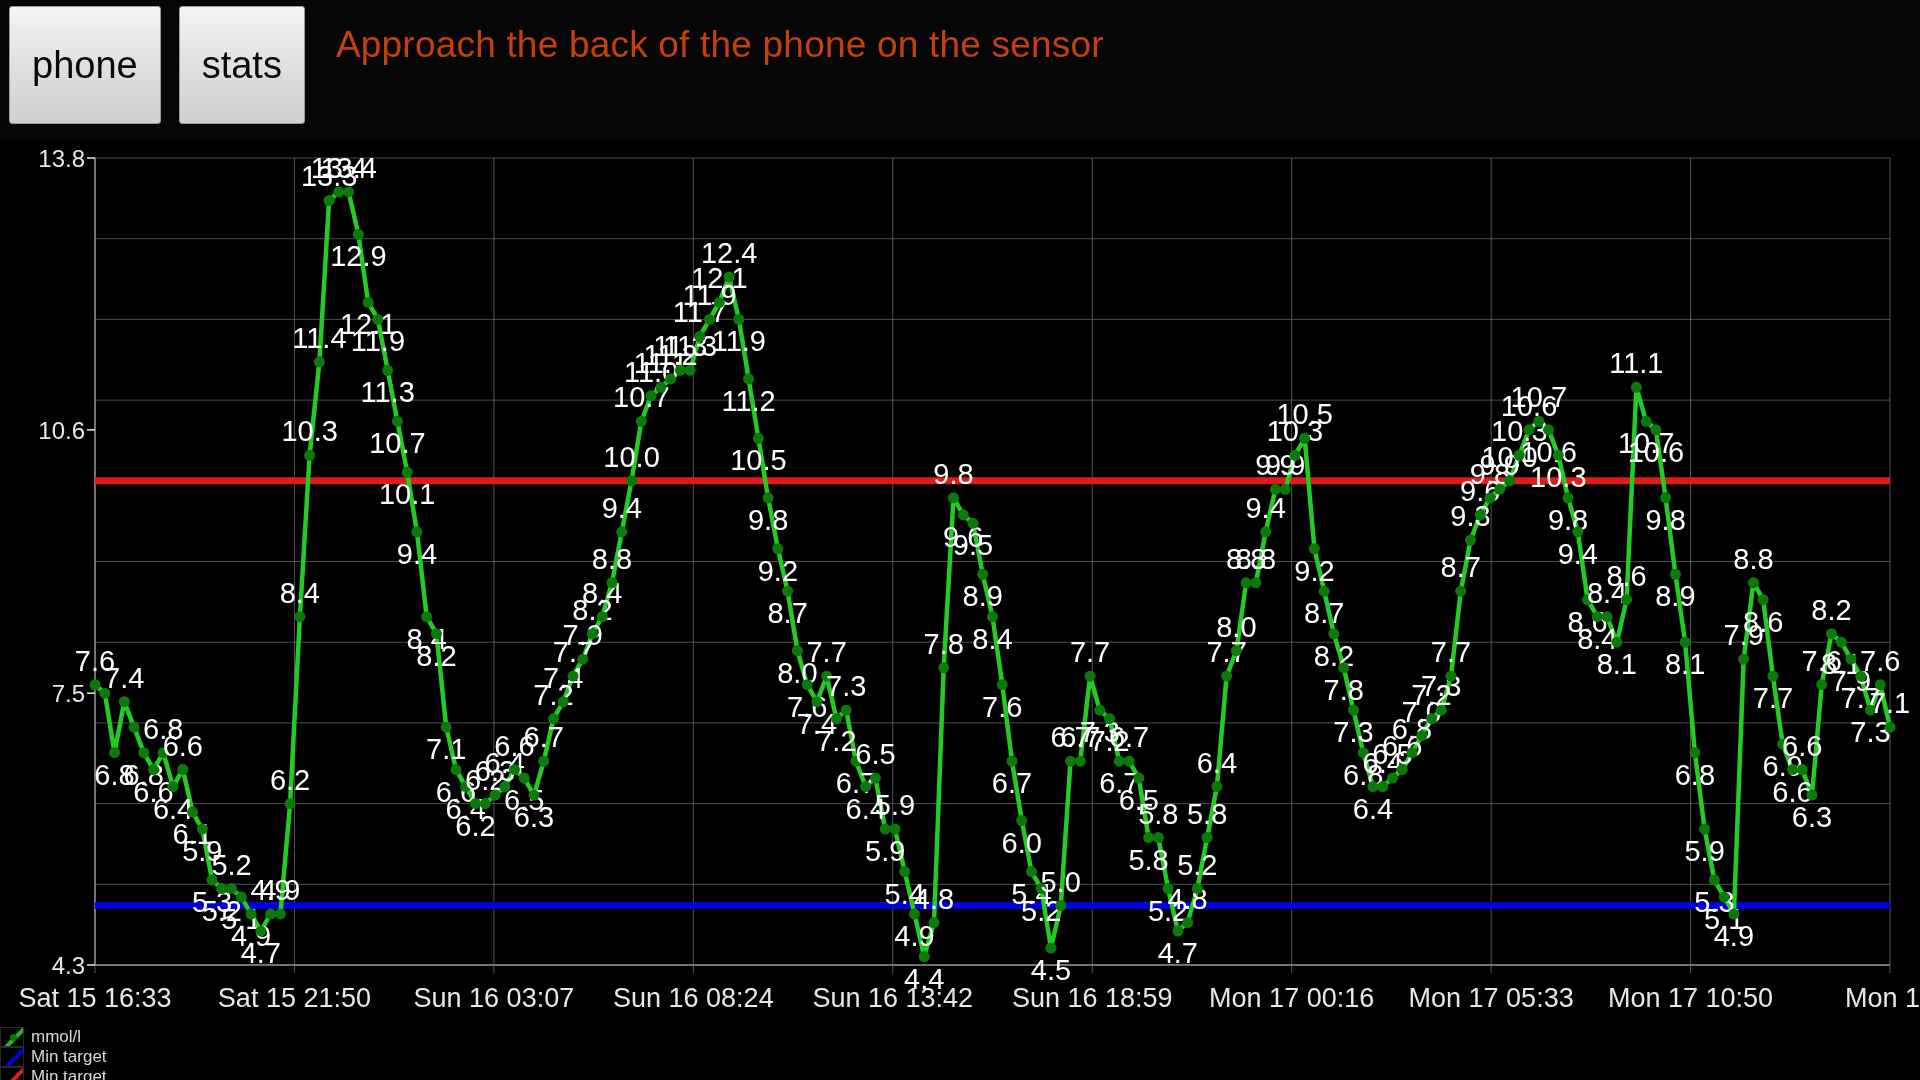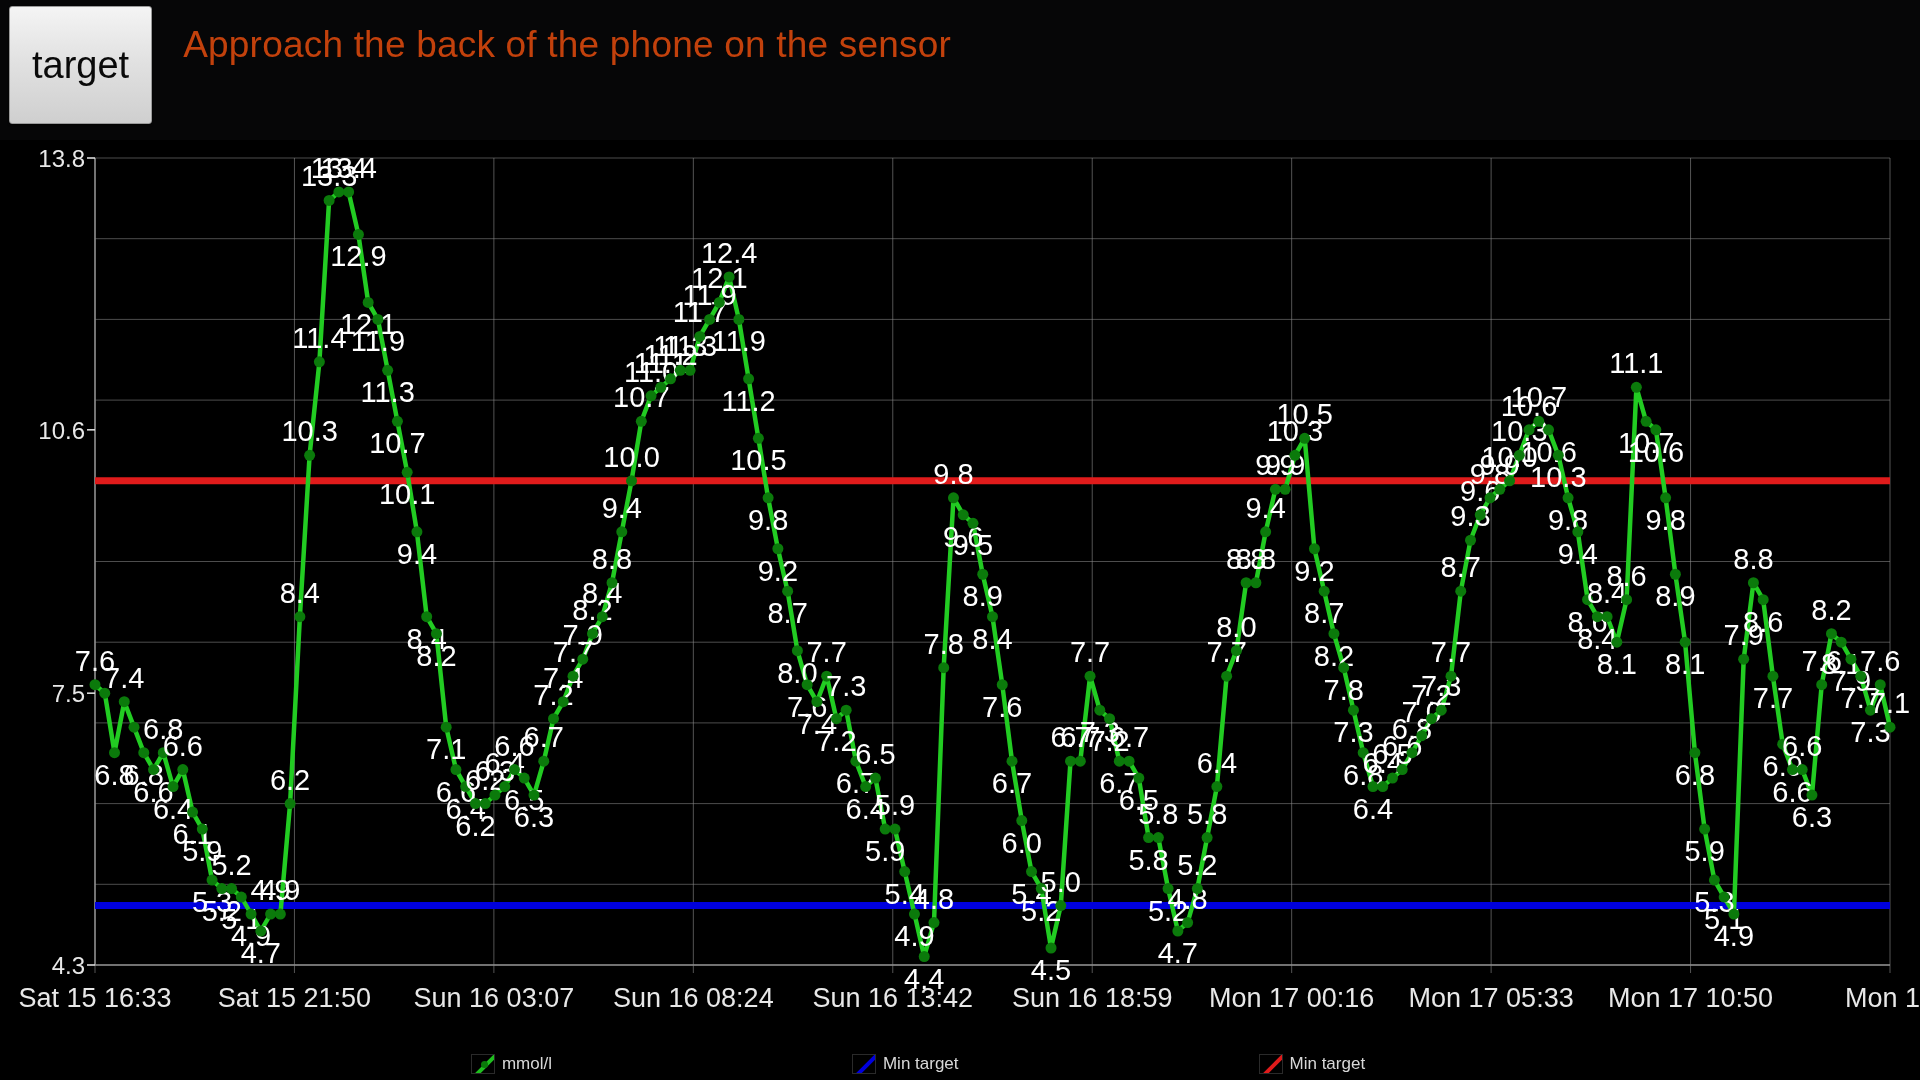--- a/index.html
+++ b/index.html
@@ -54,23 +54,24 @@
     left: 0; top: 140px;
     width: 1920px; height: 940px;
     background: #000;
   }
   #chart-svg { display:block; }
 
   .legend-row {
     position: absolute;
     left: 0; bottom: 6px;
     width: 1836px; height: 34px;
-    display: flex; align-items: flex-end;
+    display: flex; align-items: flex-start;
     justify-content: center;
     gap: 0;
+    flex-direction: column;
   }
   .legend-item {
     display: flex; align-items: center;
     gap: 7px;
     font-size: 17px;
     color: #d8d8d8;
   }
   .legend-item.li0 { margin-right: 300px; }
   .legend-item.li1 { margin-right: 300px; }
   .swatch {
@@ -94,21 +95,22 @@
     content:''; position:absolute; left:9px; top:6px;
     width:7px; height:7px; border-radius:50%; background:#0a7a0a;
   }
 </style>
 </head>
 <body>
 
 <div id="app">
 
   <div id="topbar">
-    <div class="btn">target</div>
+    <div class="btn">phone</div>
+    <div class="btn">stats</div>
     <div id="status-message">Approach the back of the phone on the sensor</div>
   </div>
 
   <div id="chart-wrap">
     <svg id="chart-svg" width="1920" height="940">
         <rect x="0" y="0" width="1920" height="940" fill="#000000"></rect>
         <line x1="95" y1="18" x2="1890" y2="18" stroke="#8c8c8c" stroke-width="1" stroke-opacity="0.55"></line>
         <line x1="95" y1="98.7" x2="1890" y2="98.7" stroke="#8c8c8c" stroke-width="1" stroke-opacity="0.55"></line>
         <line x1="95" y1="179.4" x2="1890" y2="179.4" stroke="#8c8c8c" stroke-width="1" stroke-opacity="0.55"></line>
         <line x1="95" y1="260.1" x2="1890" y2="260.1" stroke="#8c8c8c" stroke-width="1" stroke-opacity="0.55"></line>

